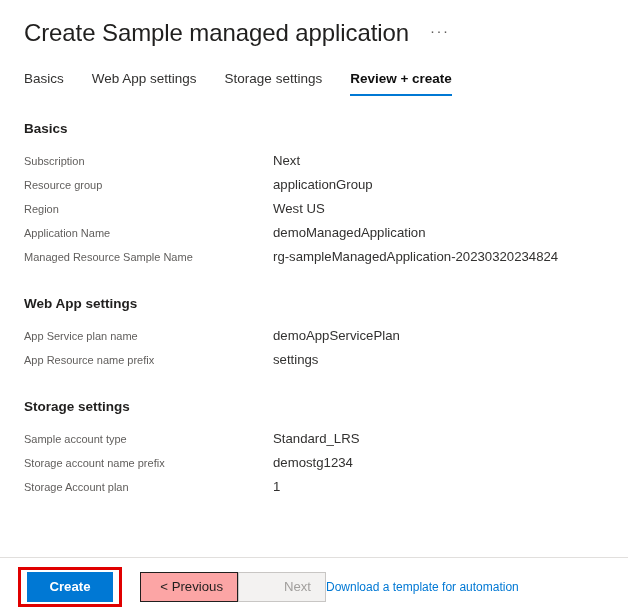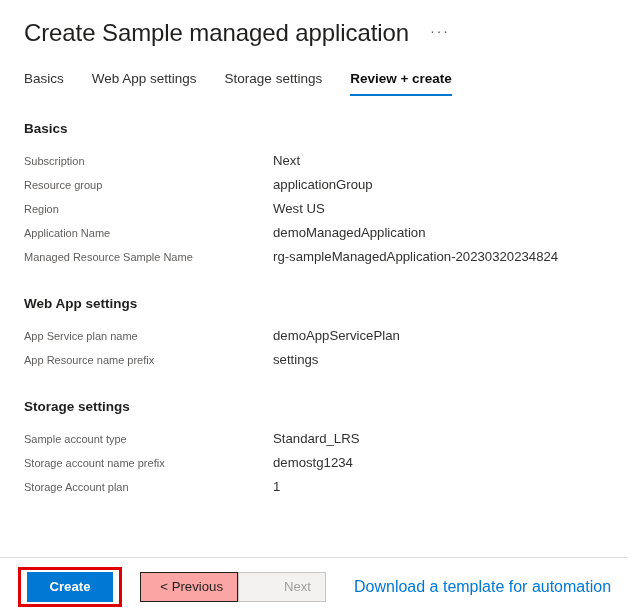--- a/index.html
+++ b/index.html
@@ -154,23 +154,22 @@
   }
   .btn-disabled {
     background: #f3f2f1;
     color: #a19f9d;
     border: 1px solid #c8c6c4;
     min-width: 88px;
     cursor: default;
     text-align: right;
   }
   .footer-link {
-    margin-left: 28px;
     color: #0078d4;
-    font-size: 16px;
+    font-size: 12px;
     text-decoration: none;
     cursor: pointer;
     white-space: nowrap;
   }
 </style>
 </head>
 <body>
 
 <div class="page">
 

